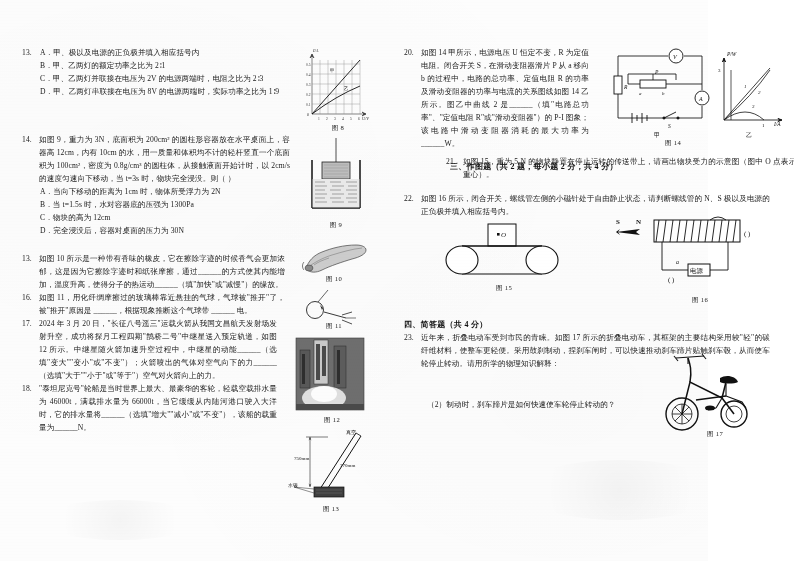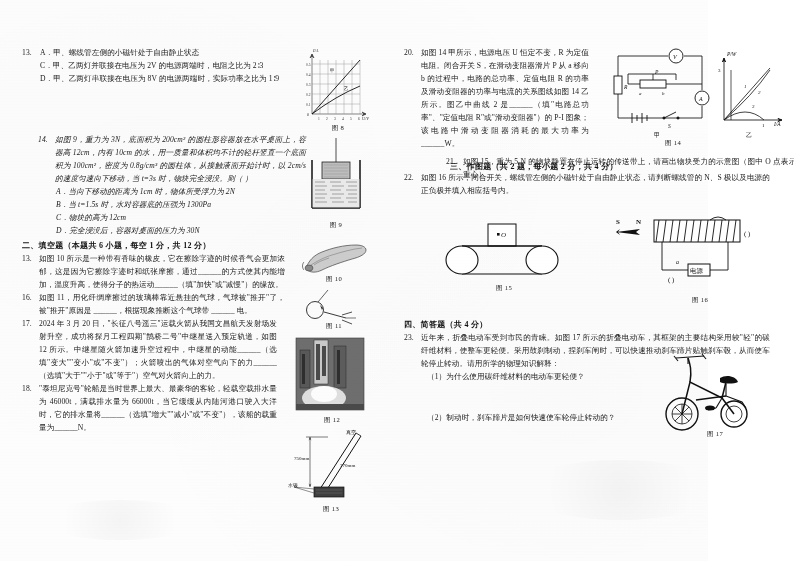--- a/index.html
+++ b/index.html
@@ -84,35 +84,35 @@
 </style>
 </head>
 <body>
 
 <div class="page">
 
   <div class="col col-left">
 
     <div class="q" style="position:absolute; left:0; top:46px; width:268px;">
       <span class="num">13.</span>
-      <div class="opt">A．甲、螺线管左侧的小磁针处于自由静止状态</div>
+      <div class="opt">A．甲、极以及电源的正负极并填入相应括号内</div>
+      <div class="opt">B．甲、乙两灯的额定功率之比为 2∶1</div>
       <div class="opt">C．甲、乙两灯并联接在电压为 2V 的电源两端时，电阻之比为 2∶3</div>
       <div class="opt">D．甲、乙两灯串联接在电压为 8V 的电源两端时，实际功率之比为 1∶9</div>
     </div>
 
-    <div class="q" style="position:absolute; left:16px; top:133px; width:268px;font-style:italic;">
+    <div class="q" style="position:absolute; left:0; top:133px; width:268px;">
       <span class="num">14.</span>
       <div class="indent">如图 9，重力为 3N，底面积为 200cm² 的圆柱形容器放在水平桌面上，容器高 12cm，内有 10cm 的水，用一质量和体积均不计的轻杆竖直一个底面积为 100cm²，密度为 0.8g/cm³ 的圆柱体，从接触液面开始计时，以 2cm/s 的速度匀速向下移动，当 t=3s 时，物块完全浸没。则（    ）</div>
       <div class="opt">A．当向下移动的距离为 1cm 时，物体所受浮力为 2N</div>
       <div class="opt">B．当 t=1.5s 时，水对容器底的压强为 1300Pa</div>
       <div class="opt">C．物块的高为 12cm</div>
       <div class="opt">D．完全浸没后，容器对桌面的压力为 30N</div>
     </div>
 
-    <div class="sec" style="position:absolute; left:0; top:239px;">二、填空题（本题共 6 小题，每空 1 分，共 12 分）</div>
 
     <div class="q" style="position:absolute; left:0; top:252px; width:263px;">
       <span class="num">13.</span>
       <div class="indent">如图 10 所示是一种带有香味的橡皮，它在擦除字迹的时候香气会更加浓郁，这是因为它擦除字迹时和纸张摩擦，通过______的方式使其内能增加，温度升高，使得分子的热运动______（填"加快"或"减慢"）的缘故。</div>
     </div>
 
     <div class="q" style="position:absolute; left:0; top:291px; width:263px;">
       <span class="num">16.</span>
       <div class="indent">如图 11，用化纤绸摩擦过的玻璃棒靠近悬挂的气球，气球被"推开"了，被"推开"原因是 ______，根据现象推断这个气球带 ______ 电。</div>
     </div>
@@ -136,31 +136,30 @@
       <div class="indent">如图 14 甲所示，电源电压 U 恒定不变，R 为定值电阻。闭合开关 S，在滑动变阻器滑片 P 从 a 移向 b 的过程中，电路的总功率、定值电阻 R 的功率及滑动变阻器的功率与电流的关系图线如图 14 乙所示。图乙中曲线 2 是______（填"电路总功率"、"定值电阻 R"或"滑动变阻器"）的 P-I 图象；该电路中滑动变阻器消耗的最大功率为______W。</div>
     </div>
 
     <div class="sec" style="position:absolute; left:0; top:160px;margin-left:46px;">三、作图题（共 2 题，每小题 2 分，共 4 分）</div>
 
     <div class="q" style="position:absolute; left:0; top:155px; width:366px;margin-left:42px;">
       <span class="num">21.</span>
       <div class="indent">如图 15，重为 5 N 的物块静置在停止运转的传送带上，请画出物块受力的示意图（图中 O 点表示物块重心）。</div>
     </div>
 
-    <div class="q" style="position:absolute; left:0; top:171px; width:366px;">
+    <div class="q" style="position:absolute; left:0; top:192px; width:366px;">
       <span class="num">22.</span>
       <div class="indent">如图 16 所示，闭合开关，螺线管左侧的小磁针处于自由静止状态，请判断螺线管的 N、S 极以及电源的正负极并填入相应括号内。</div>
     </div>
 
     <div class="sec" style="position:absolute; left:0; top:318px;">四、简答题（共 4 分）</div>
 
     <div class="q" style="position:absolute; left:0; top:331px; width:366px;">
       <span class="num">23.</span>
       <div class="indent">近年来，折叠电动车受到市民的青睐。如图 17 所示的折叠电动车，其框架的主要结构采用较"轻"的碳纤维材料，使整车更轻便。采用鼓刹制动，捏刹车闸时，可以快速推动刹车蹄片贴触刹车毂，从而使车轮停止转动。请用所学的物理知识解释：</div>
-      <div class="indent" style="padding-left:23px;">（1）为什么使用碳纤维材料的电动车更轻便？</div>
       <div class="indent" style="padding-left:23px;margin-top:28px;">（2）制动时，刹车蹄片是如何快速使车轮停止转动的？</div>
     </div>
   </div>
 
   <div class="fig" style="left:302px; top:44px; width:72px; height:92px;">
     <svg width="72" height="78" viewBox="0 0 72 78">
       <g stroke="#333" stroke-width="0.6" fill="none">
         <line x1="10" y1="70" x2="64" y2="70"></line>
         <line x1="10" y1="70" x2="10" y2="10"></line>
         <g stroke="#888" stroke-width="0.4">

